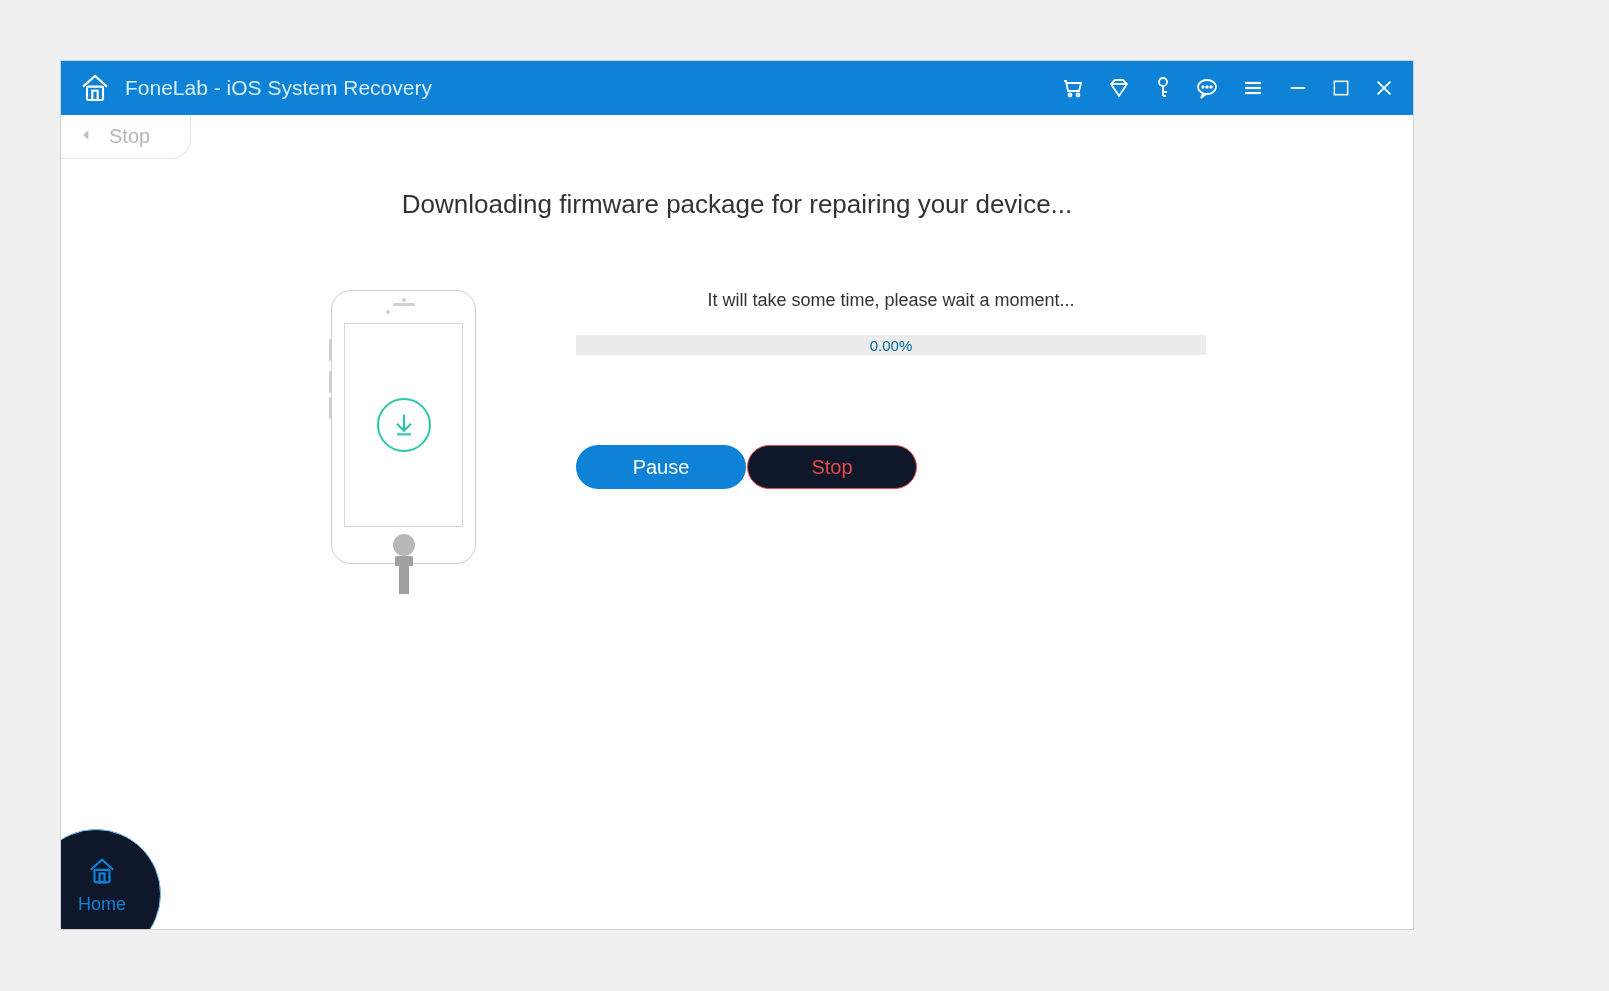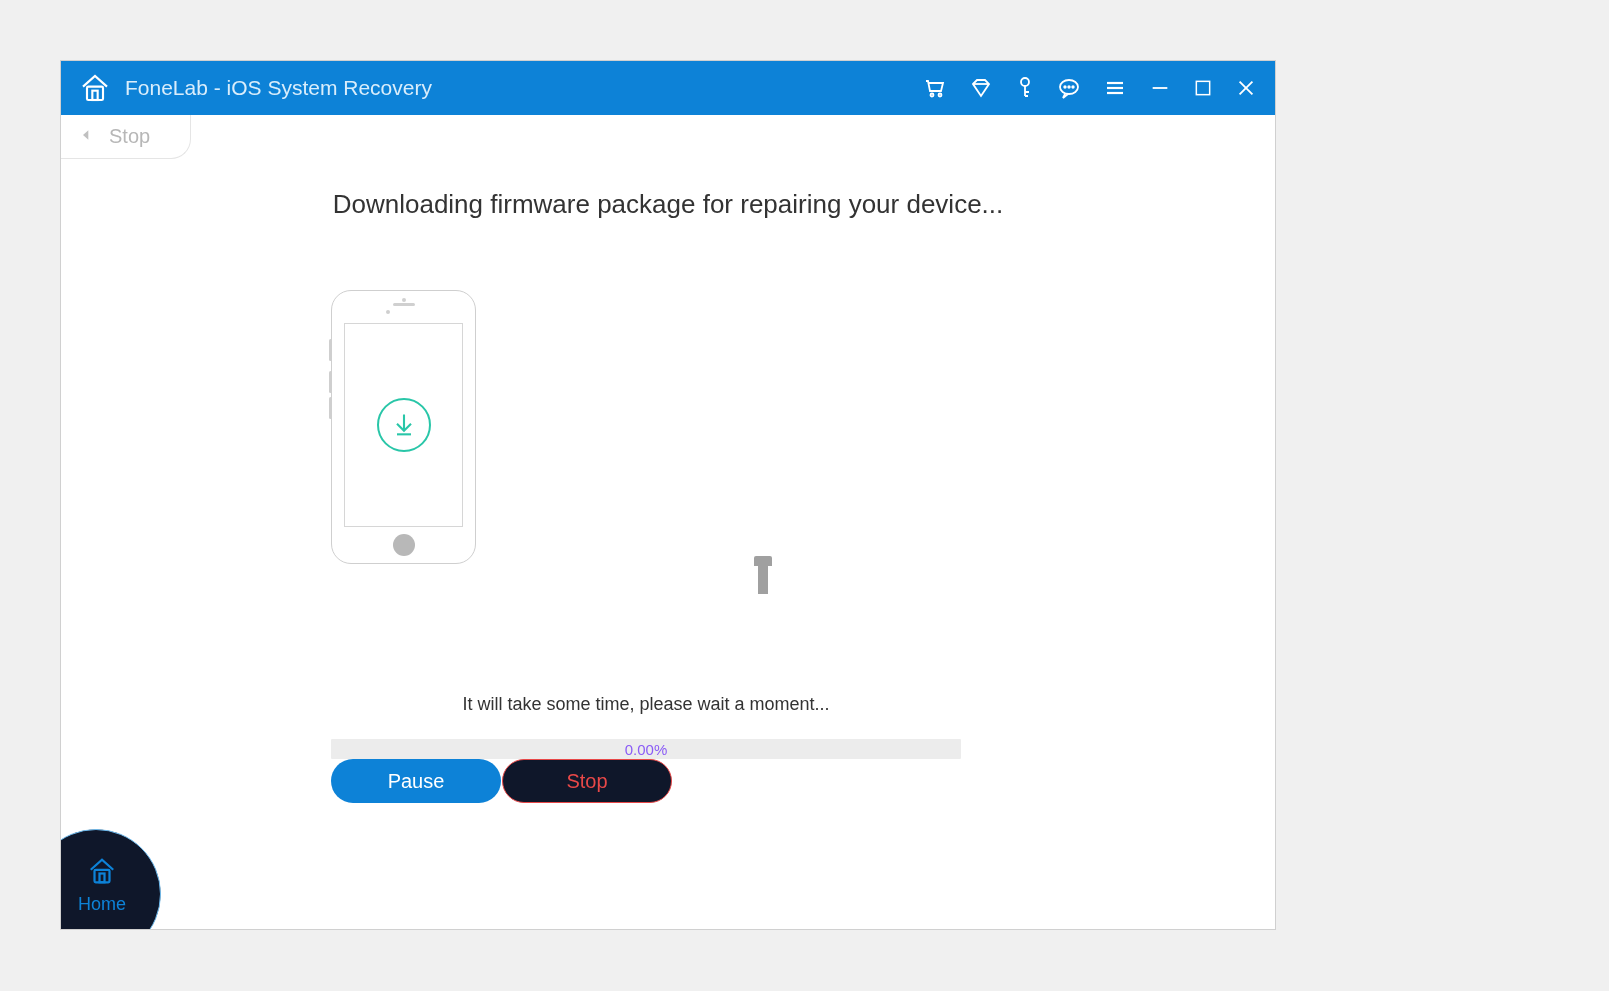--- a/index.html
+++ b/index.html
@@ -5,21 +5,21 @@
 * { margin: 0; padding: 0; box-sizing: border-box; }
 body {
   font-family: -apple-system, BlinkMacSystemFont, "Segoe UI", Arial, sans-serif;
   background: #f0f0f0;
   width: 1609px;
   height: 991px;
   overflow: hidden;
 }
 .app-window {
   margin: 60px;
-  width: 1216px;
+  width: 1354px;
   height: 870px;
   background: #ffffff;
   border: 1px solid #d0d0d0;
   display: flex;
   flex-direction: column;
   position: relative;
 }
 .titlebar {
   height: 54px;
   background: #0d82d7;
@@ -79,21 +79,20 @@
   text-align: center;
   font-size: 26px;
   color: #333333;
   font-weight: 400;
   margin-bottom: 70px;
 }
 .main-row {
   display: flex;
   gap: 100px;
   padding-left: 190px;
-  flex-direction: column;
 }
 .phone-graphic {
   position: relative;
   margin-top: 0;
 }
 .phone-body {
   width: 145px;
   height: 274px;
   border: 1.5px solid #cfcfcf;
   border-radius: 20px;
@@ -193,21 +192,22 @@
 }
 .progress-bar {
   width: 100%;
   height: 20px;
   background: #ececec;
   border-radius: 1px;
   display: flex;
   align-items: center;
   justify-content: center;
   font-size: 15px;
-  color: #8b5cf6;
+  color: #0369a1;
+  margin-bottom: 90px;
 }
 .button-row {
   display: flex;
   gap: 1px;
 }
 .btn {
   width: 170px;
   height: 44px;
   border-radius: 22px;
   font-size: 20px;

